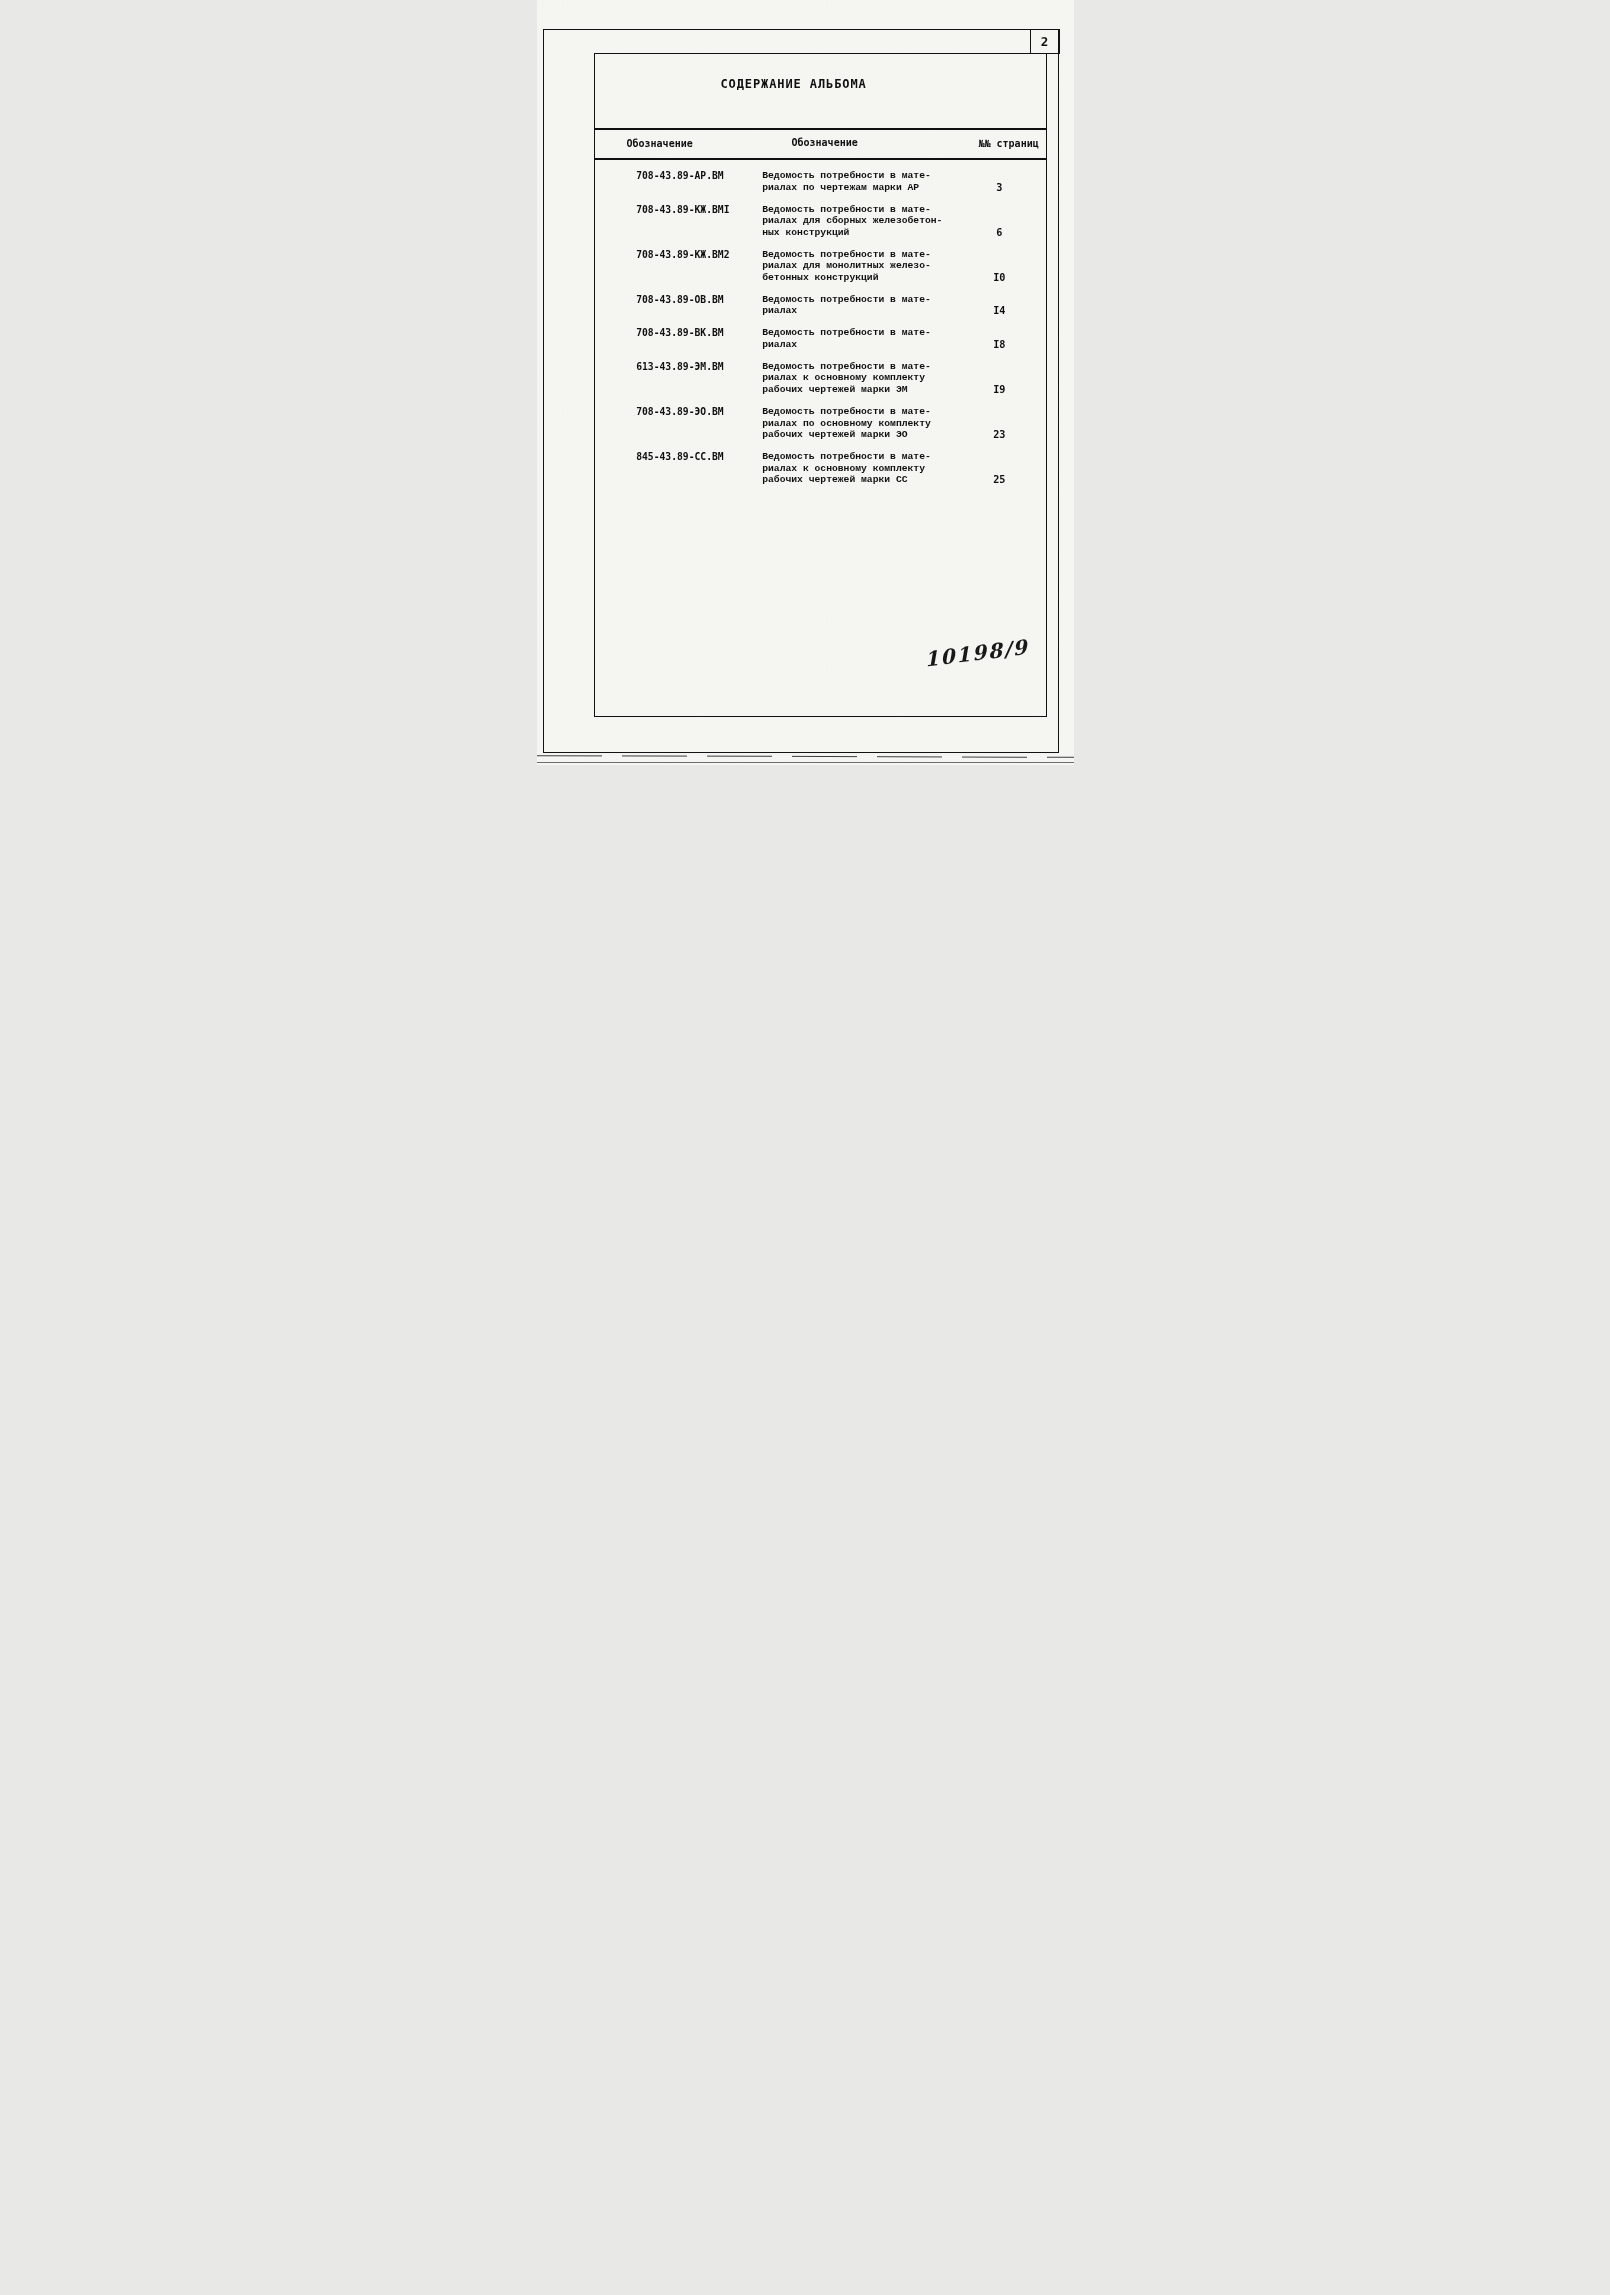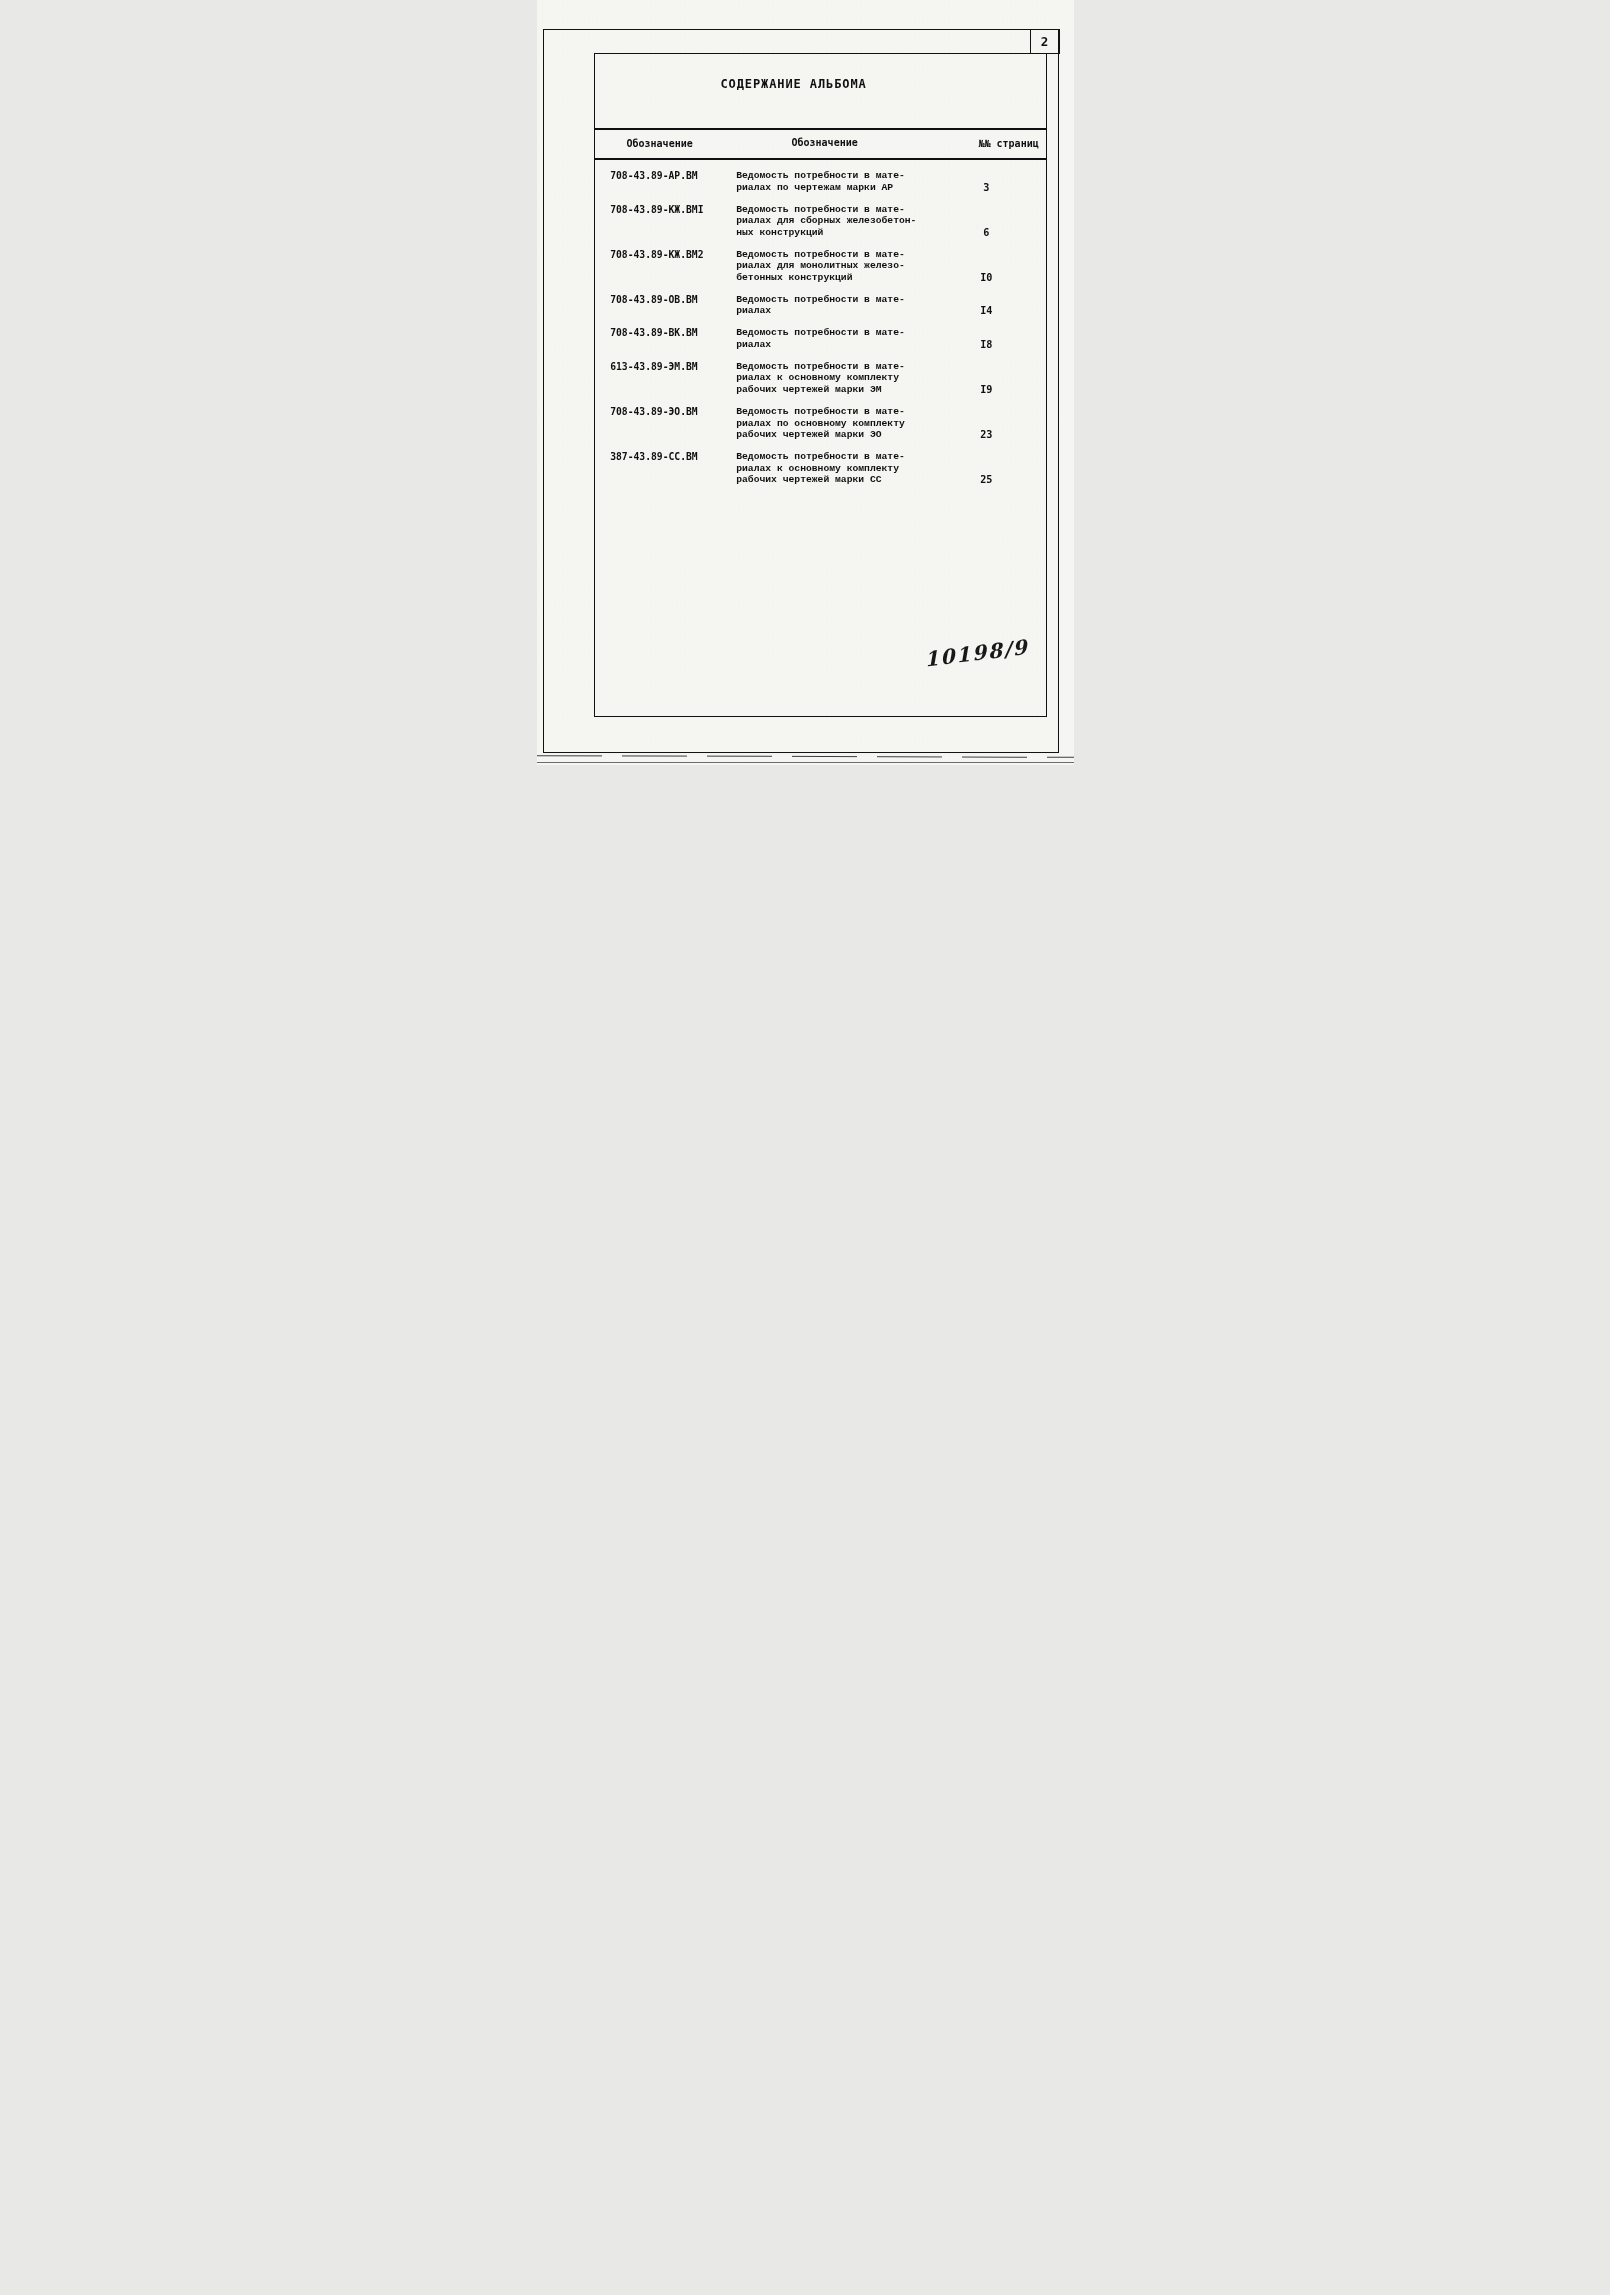--- a/index.html
+++ b/index.html
@@ -61,21 +61,21 @@
   .hdr{position:absolute;font-size:10px;font-weight:700;white-space:nowrap;}
   .hdr-designation{top:84px;left:32px;}
   .hdr-name{top:83px;left:197px;}
   .hdr-pages{top:84px;left:384px;}
   
   .toc{
     position:absolute;top:116px;left:15.7px;right:13px;
   }
   .row{
     display:flex;align-items:stretch;margin-bottom:10.6px;
-    font-size:9.7px;font-weight:700;line-height:11.5px;
+    font-size:9.7px;font-weight:700;line-height:11.5px;margin-left:26px;
   }
   .col-designation{flex:0 0 126px;white-space:nowrap;}
   .col-name{flex:0 0 204px;white-space:pre-line;font-family:Liberation Mono, monospace;}
   .col-pages{
     flex:1 1 auto;text-align:center;align-self:flex-end;
     font-size:10.2px;
   }
   
   .handwritten{
     position:absolute;left:389px;top:641px;
@@ -162,21 +162,21 @@
 
         <div class="row">
           <div class="col-designation">708-43.89-ЭО.ВМ</div>
           <div class="col-name">Ведомость потребности в мате-
 риалах по основному комплекту
 рабочих чертежей марки ЭО</div>
           <div class="col-pages">23</div>
         </div>
 
         <div class="row">
-          <div class="col-designation">387-43.89-СС.ВМ</div>
+          <div class="col-designation">845-43.89-СС.ВМ</div>
           <div class="col-name">Ведомость потребности в мате-
 риалах к основному комплекту
 рабочих чертежей марки СС</div>
           <div class="col-pages">25</div>
         </div>
       </div>
 
   </div>
 
   <div class="handwritten">10198/9</div>

